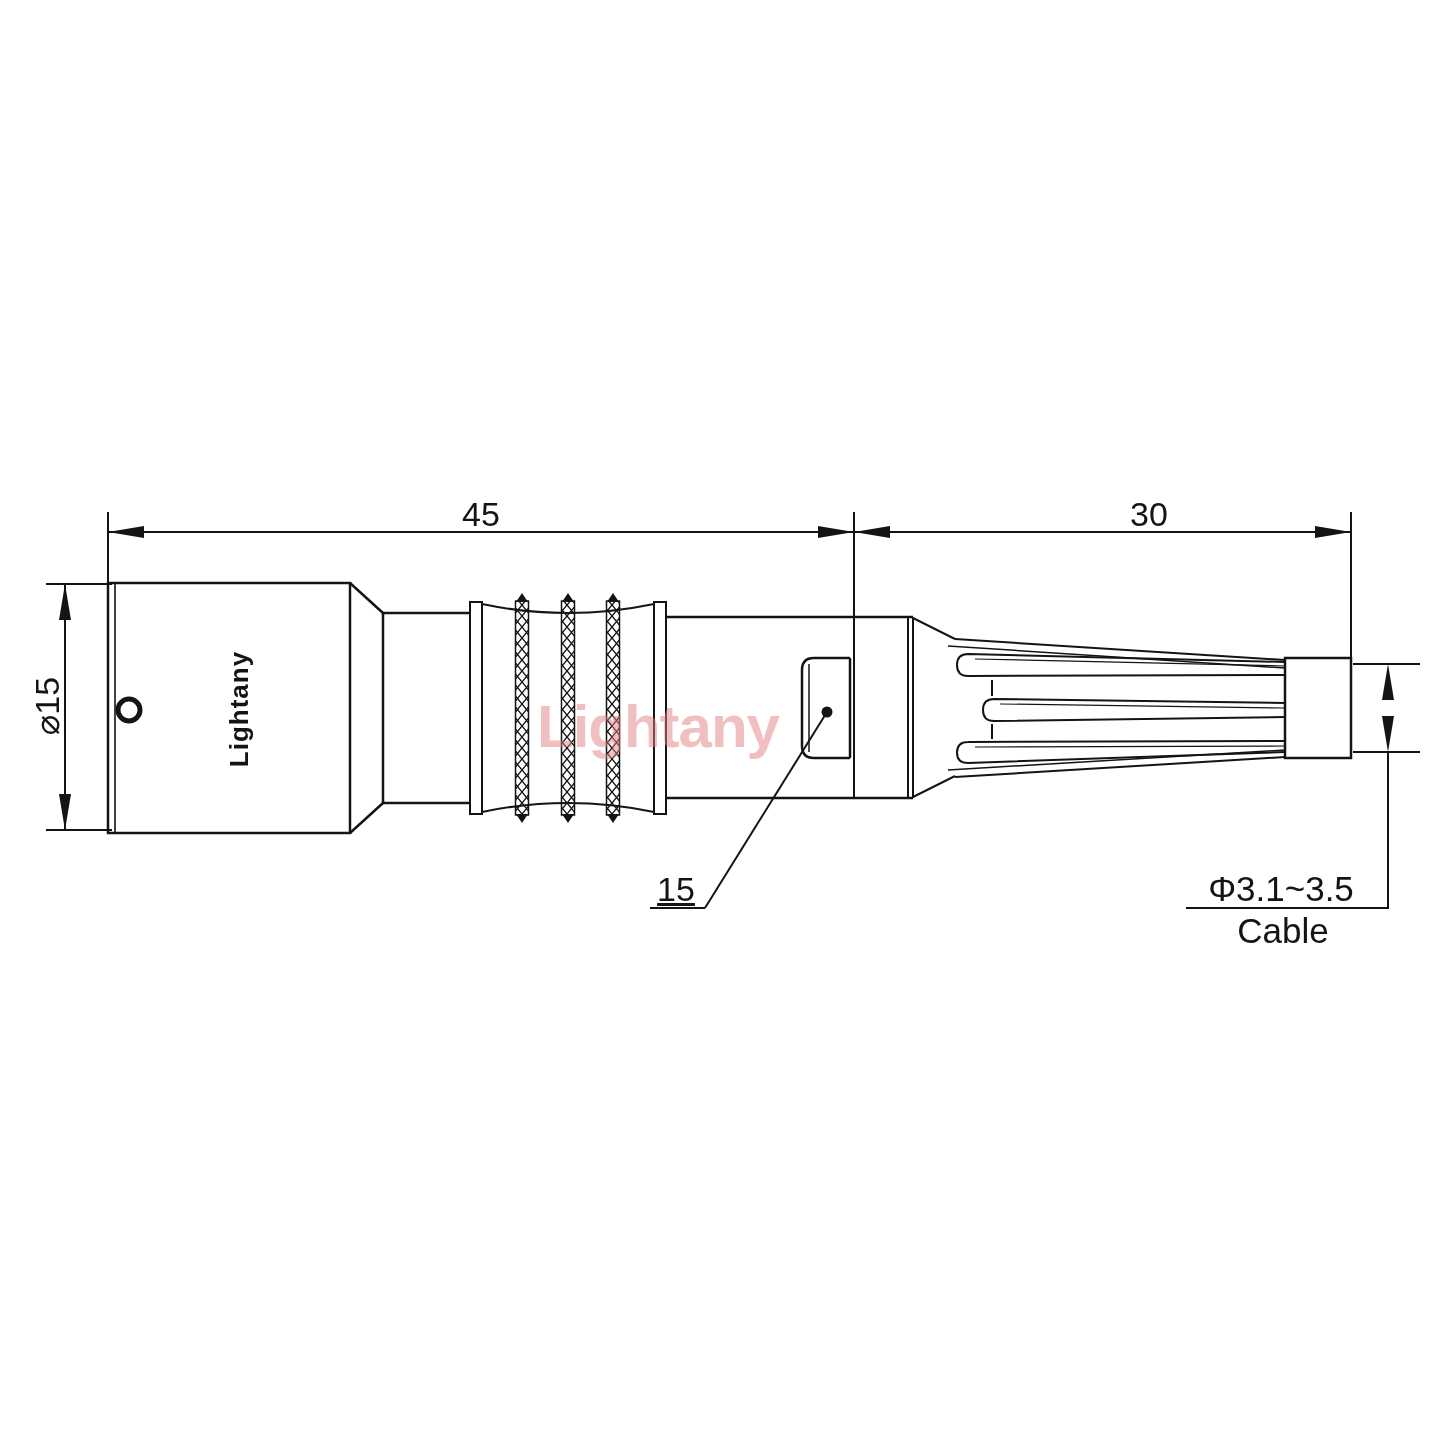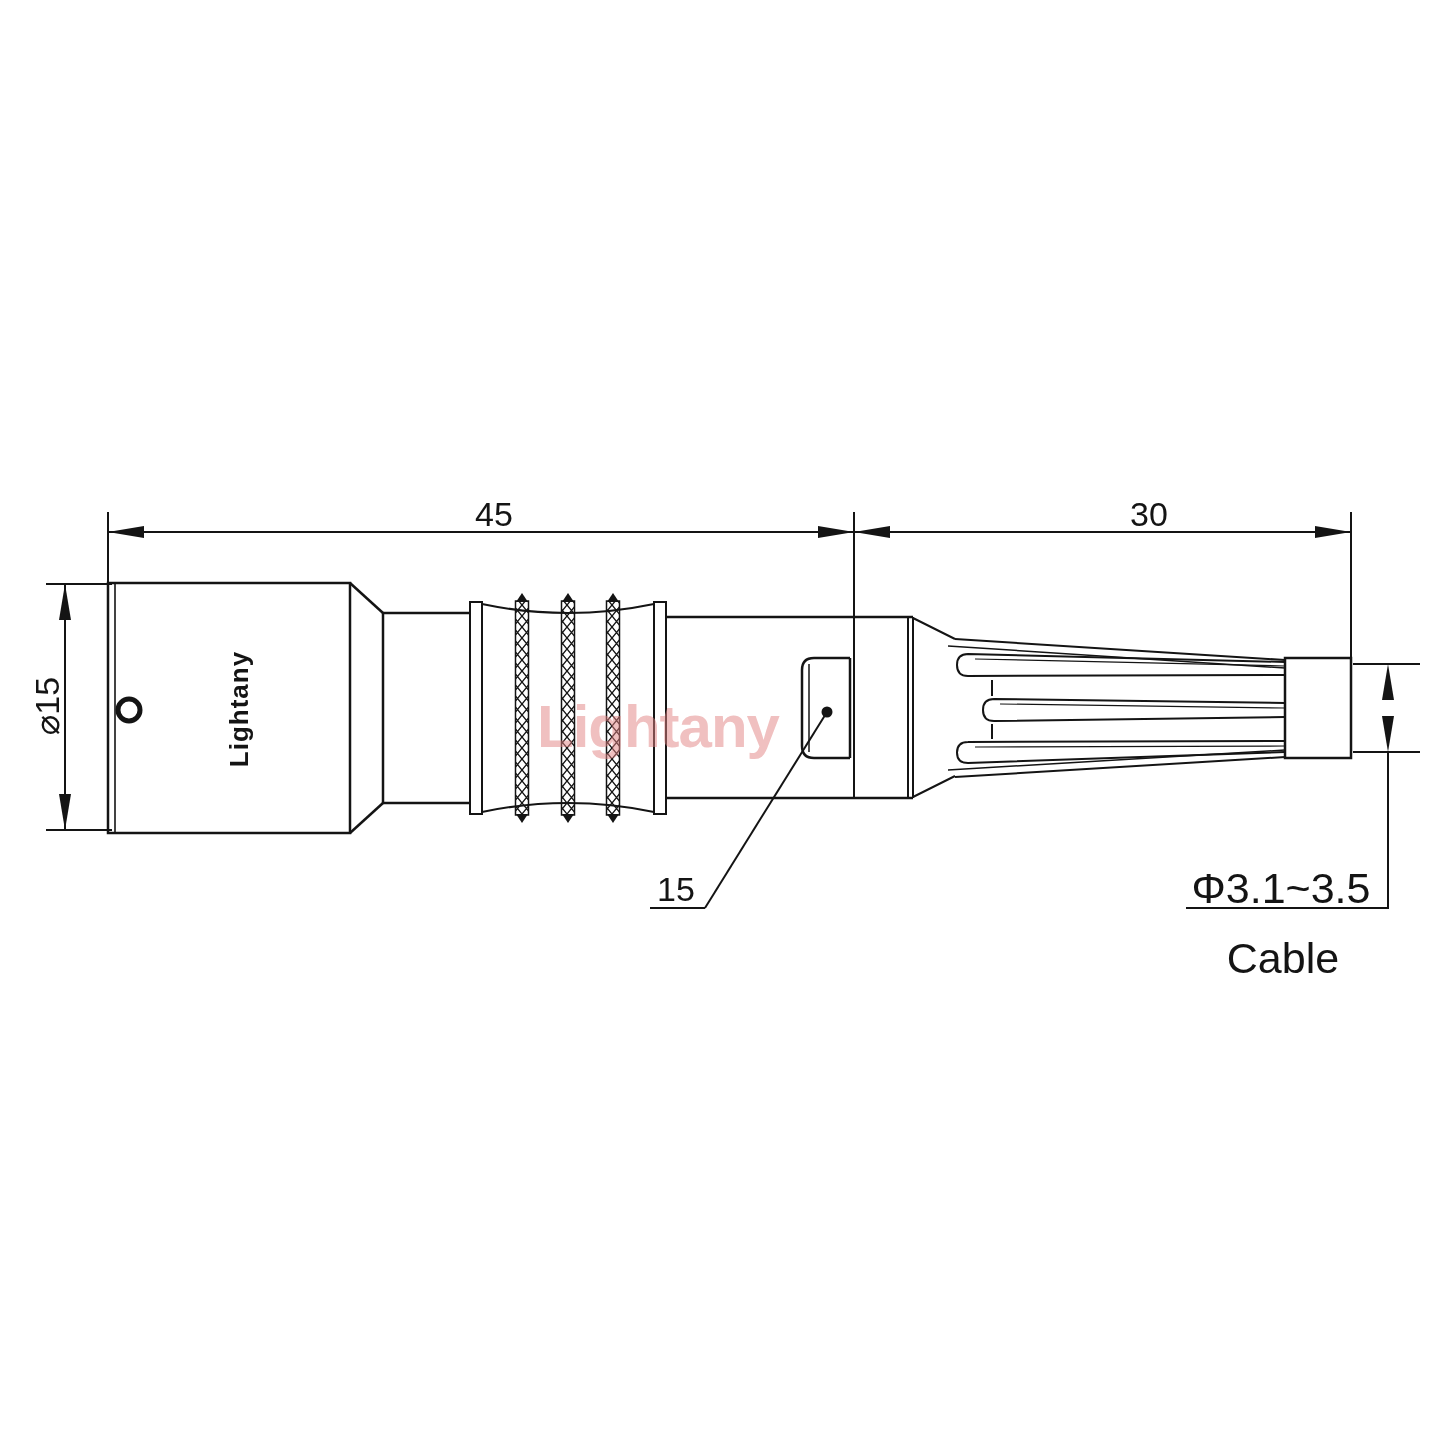--- a/index.html
+++ b/index.html
@@ -7,21 +7,21 @@
     position:relative;width:1440px;height:1440px;background:#fff;
     font-family:"Liberation Sans",sans-serif;overflow:hidden;
   }
   .canvas svg{position:absolute;left:0;top:0;}
   .lbl{
     position:absolute;color:#141414;white-space:nowrap;
     transform:translate(-50%,-50%);line-height:1;
   }
   .lbl.rot{transform:translate(-50%,-50%) rotate(-90deg);}
   .dim{font-size:34px;}
-  .cable-txt{font-size:43px;}
+  .cable-txt{font-size:35px;}
   .brand{font-size:26px;font-weight:700;letter-spacing:1px;}
   .watermark{
     font-size:60px;font-weight:700;letter-spacing:-1px;
     color:#e28282;opacity:.5;
   }
 </style>
 </head>
 <body>
 
 <div class="canvas">
@@ -134,27 +134,27 @@
       <line x1="955" y1="777" x2="1285" y2="757"></line>
     </g>
 
     <g stroke="#141414" stroke-width="2.5" fill="none">
       <rect x="1285" y="658" width="66" height="100"></rect>
     </g>
   </svg>
 
   <span class="lbl watermark" style="left:658px;top:727px;">Lightany</span>
 
-  <span class="lbl dim" style="left:481px;top:514px;margin-left:13px;">45</span>
+  <span class="lbl dim" style="left:481px;top:514px;">45</span>
 
   <span class="lbl dim" style="left:1105px;top:514px;margin-left:44px;">30</span>
 
   <span class="lbl dim rot" style="left:47px;top:706px;">⌀15</span>
 
-  <span class="lbl dim" style="left:676px;top:889px;">15</span>
+  <span class="lbl dim" style="left:676px;top:889px;text-decoration:underline;">15</span>
 
   <span class="lbl cable-txt" style="left:1281px;top:888px;">Φ3.1~3.5</span>
 
-  <span class="lbl cable-txt" style="left:1283px;top:958px;">Cable</span>
+  <span class="lbl cable-txt" style="left:1283px;top:930px;">Cable</span>
 
   <span class="lbl brand rot" style="left:239px;top:709px;">Lightany</span>
 
 </div>
 
 </body></html>

